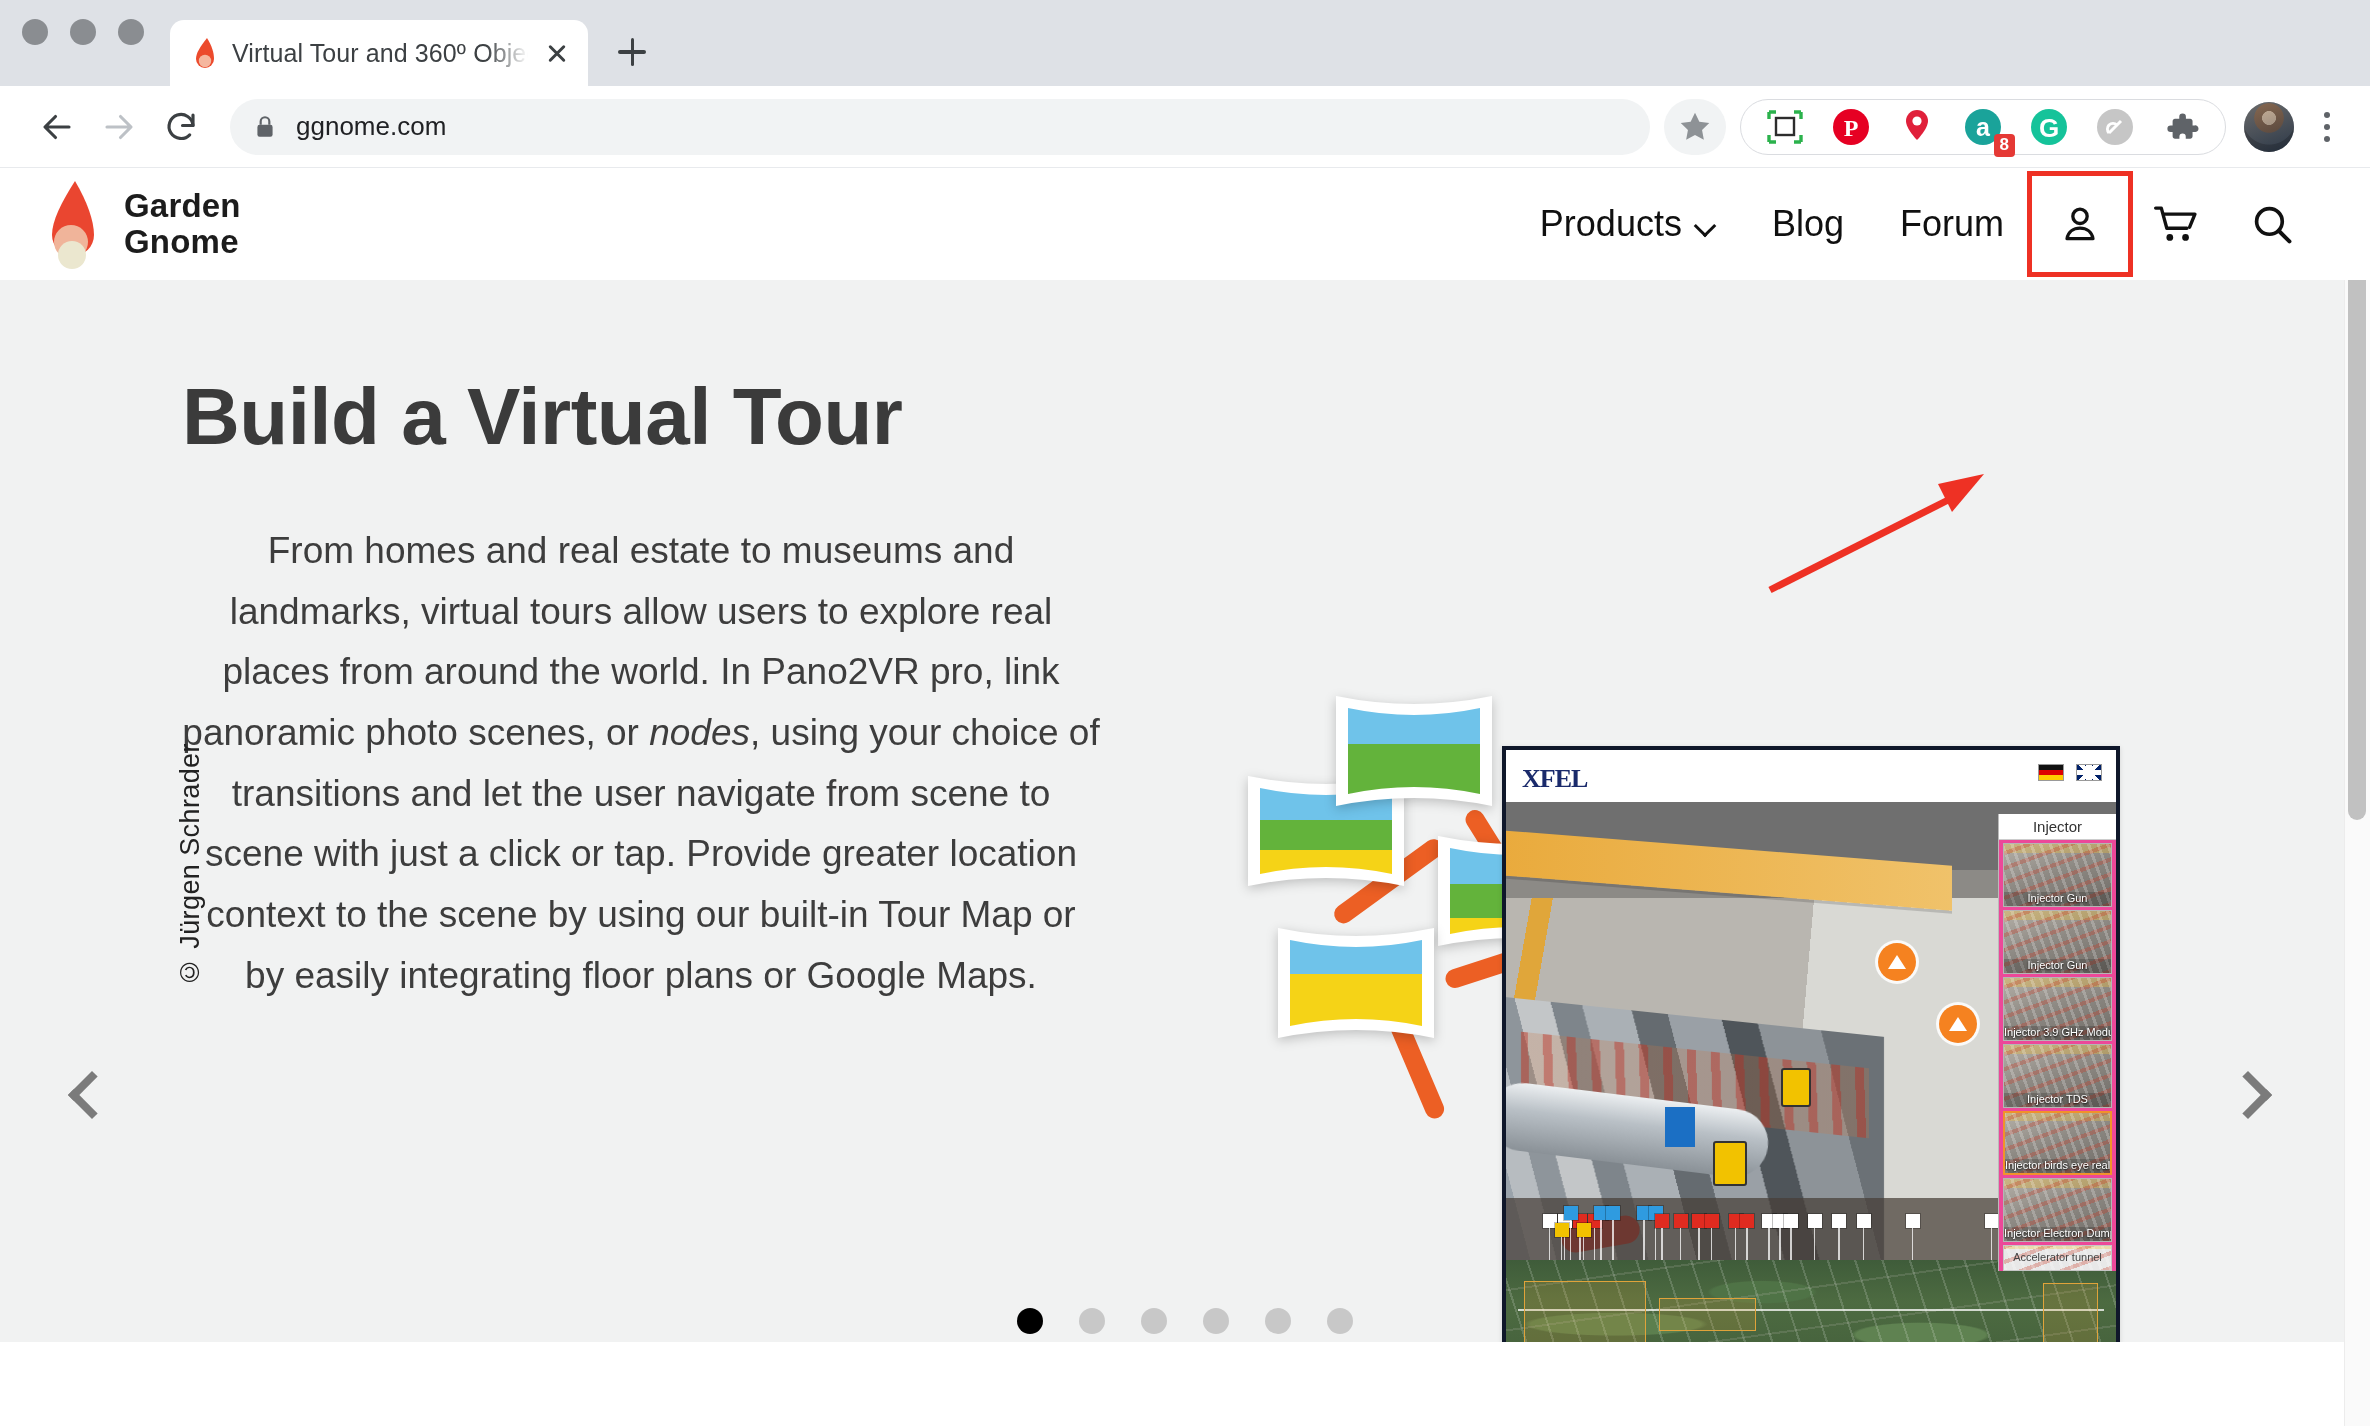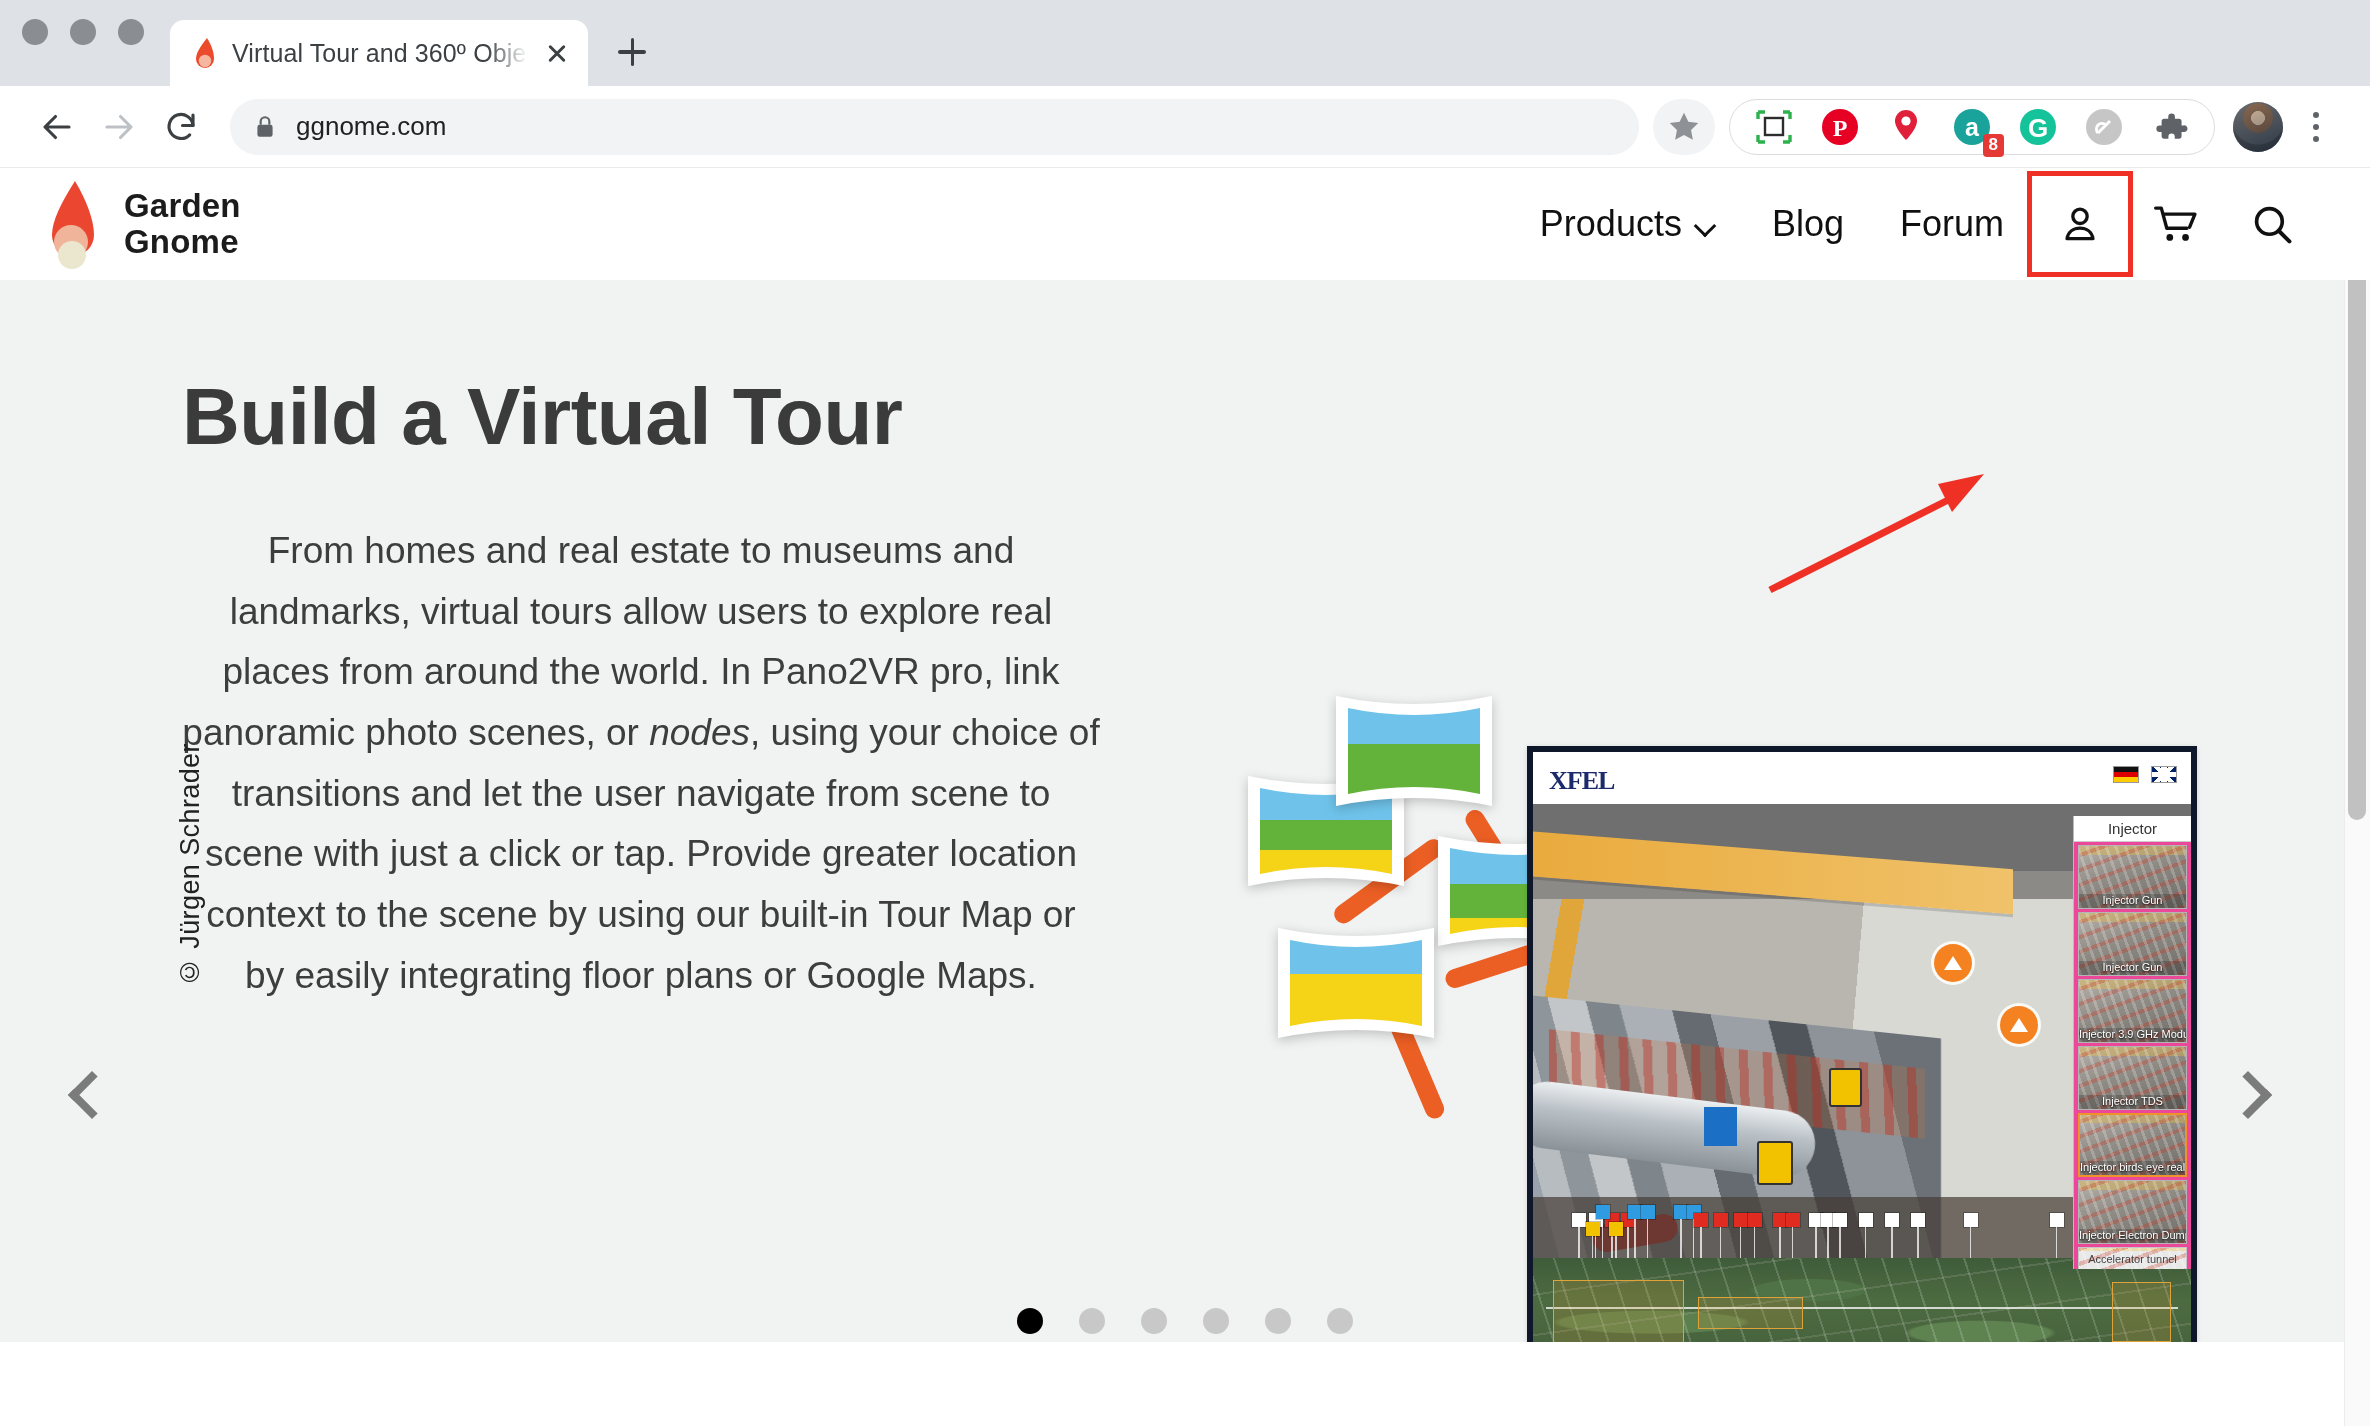--- a/index.html
+++ b/index.html
@@ -41,21 +41,21 @@
 
   .newtab { width: 56px; height: 56px; margin-left: 16px; margin-bottom: 6px; position: relative; }
   .newtab:before, .newtab:after {
     content:""; position:absolute; background:#3c4043; border-radius:2px;
   }
   .newtab:before { left: 14px; top: 26px; width: 28px; height: 3.5px; }
   .newtab:after  { left: 26.5px; top: 13.5px; width: 3.5px; height: 28px; }
 
   .toolbar {
     height: 82px; background: #fff; display:flex; align-items:center;
-    padding: 0 31px 0 26px; gap: 0; border-bottom: 1px solid #e8eaed;
+    padding: 0 20px 0 26px; gap: 0; border-bottom: 1px solid #e8eaed;
   }
   .navbtn { width: 62px; height: 62px; display:flex; align-items:center; justify-content:center; }
   .omnibox {
     flex: 1; height: 56px; background: #f1f3f4; border-radius: 28px;
     display:flex; align-items:center; padding: 0 22px; margin: 0 14px 0 18px;
     gap: 18px; position: relative;
   }
   .omni-url { font-size: 26px; color: #202124; }
   .star-wrap { width: 62px; height: 56px; display:flex; align-items:center; justify-content:center;
      background:#f1f3f4; border-radius:28px; margin-right: 14px; }
@@ -123,22 +123,22 @@
   }
   .arrow-left { left: 52px; }
   .arrow-right { right: 82px; }
   .chev-big { width: 34px; height: 34px; border-right: 8px solid #7b7b7b; border-bottom: 8px solid #7b7b7b; }
   .chev-big.l { transform: rotate(135deg); margin-left: 10px; }
   .chev-big.r { transform: rotate(-45deg); margin-right: 10px; }
 
   
   .figure { position: absolute; left: 1270px; top: 430px; width: 1000px; height: 740px; }
   .pano-window {
-    position:absolute; left: 232px; top: 36px; width: 670px; height: 625px;
-    background:#fff; border: 6px solid #0f172a; box-shadow: 0 1px 5px rgba(0,0,0,.12); margin-left: 25px;
+    position:absolute; left: 232px; top: 36px; width: 618px; height: 625px;
+    background:#fff; border: 4px solid #0f172a; box-shadow: 0 1px 5px rgba(0,0,0,.12);
   }
   .pano-topbar { height: 52px; background: #fff; position: relative; }
   .xfel { position:absolute; left: 16px; top: 14px; font-size: 26px; font-weight:800; color:#1a2a6b; letter-spacing:-1px; font-family:"Liberation Serif", serif;}
   .flags { position:absolute; right: 14px; top: 14px; display:flex; gap: 12px; }
   .flag { width: 26px; height: 17px; border: .5px solid #999; }
   .flag-de { background: linear-gradient(#111 0 33%, #d00 33% 66%, #fc0 66% 100%); }
   .flag-gb { position:relative; background:#012169; overflow:hidden; }
   .flag-gb:before { content:""; position:absolute; inset:0;
     background:
       linear-gradient(45deg, transparent 43%, #fff 43% 57%, transparent 57%),

